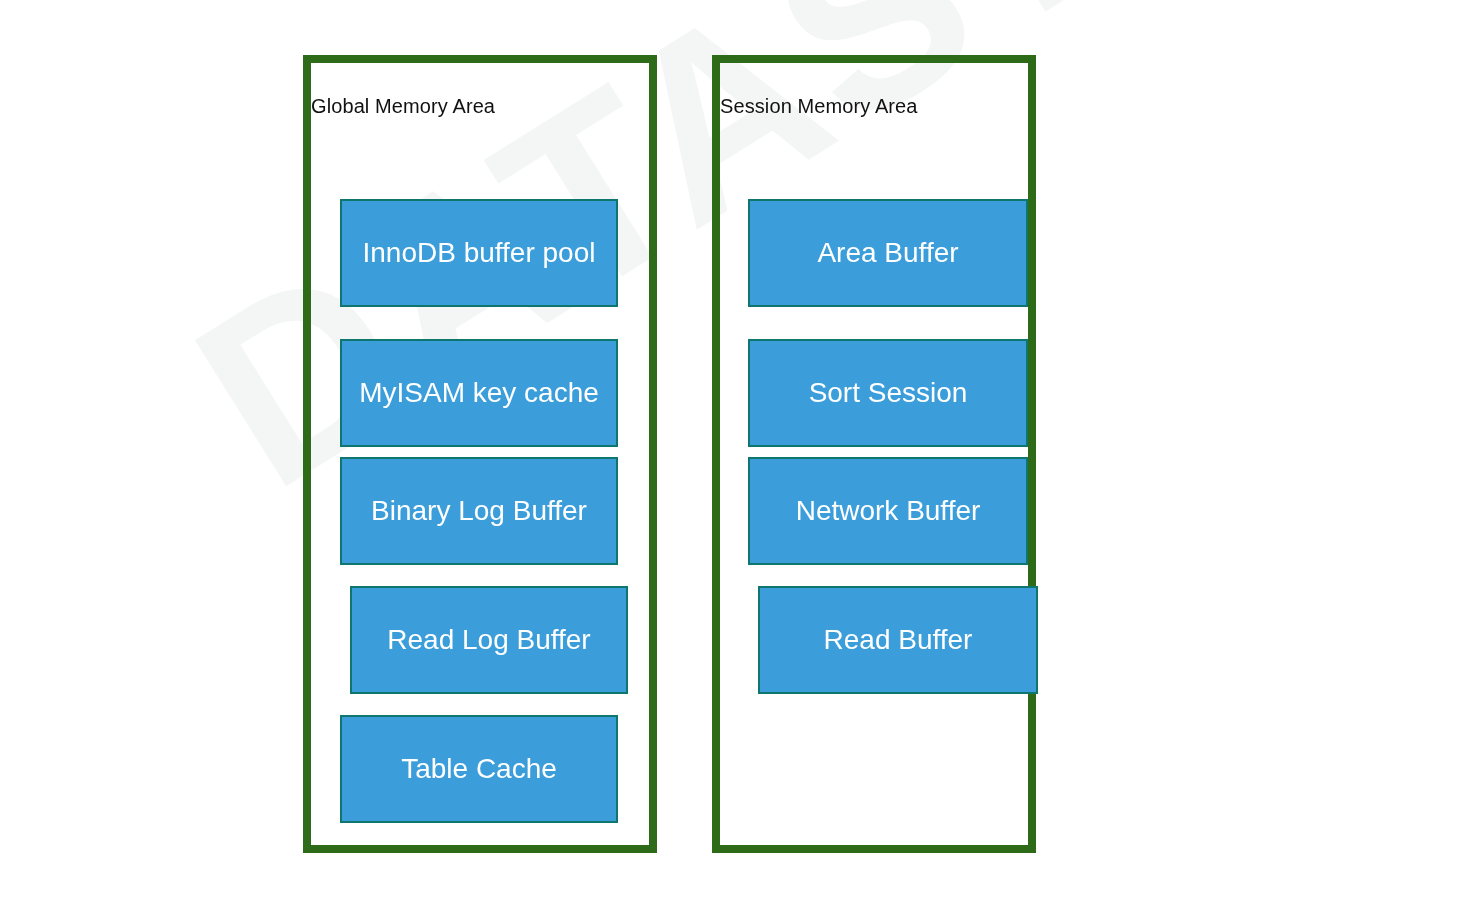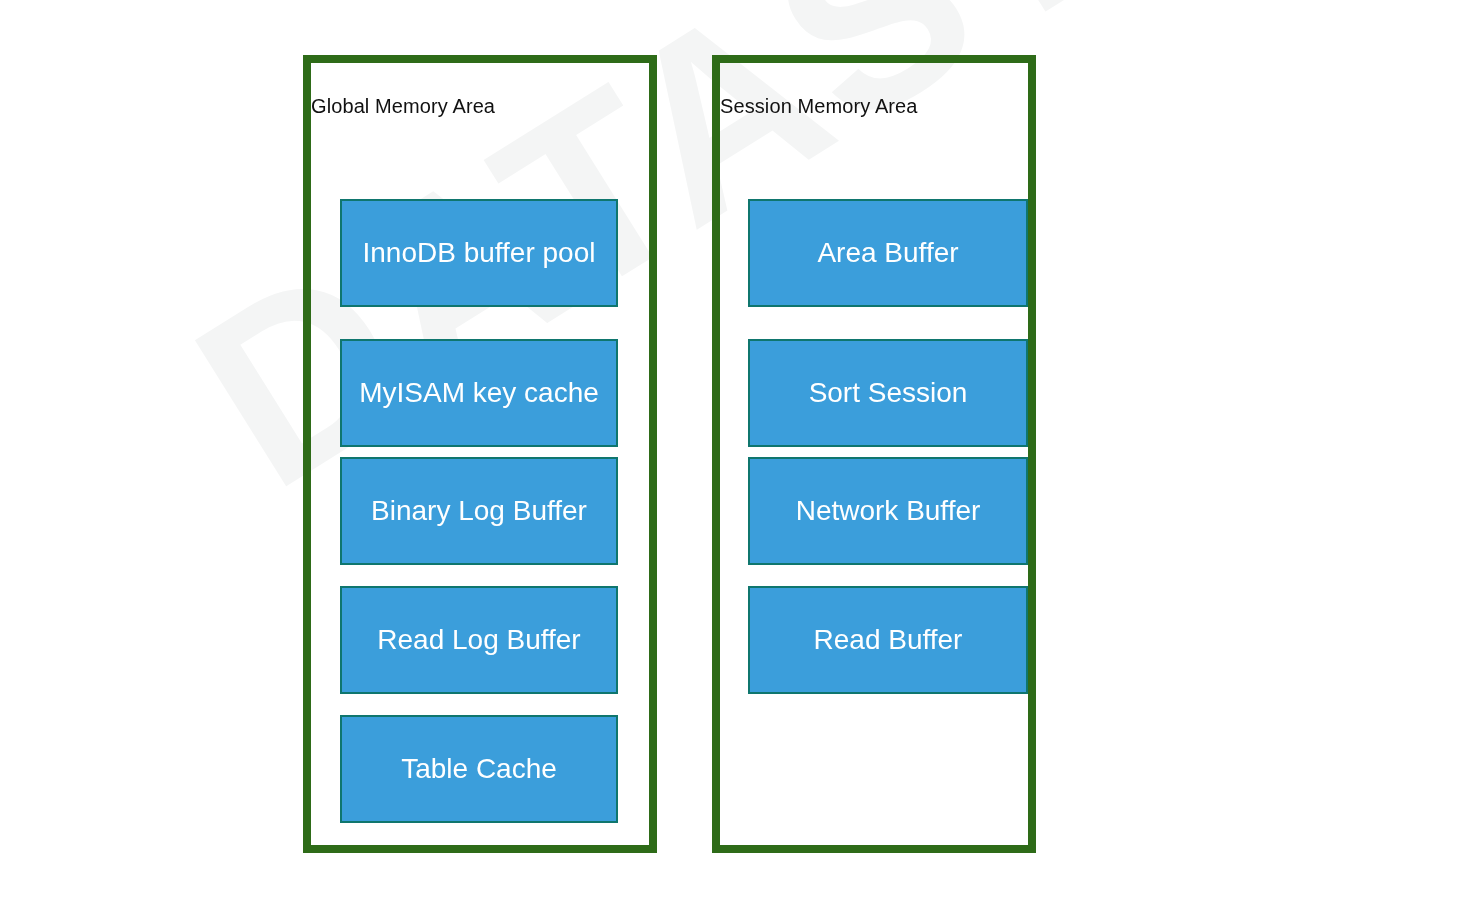--- a/index.html
+++ b/index.html
@@ -106,21 +106,21 @@
     padding: 0 10px;
     width: 278px;
     height: 108px;
   }
   #panel-global .block { left: 29px; }
   #panel-session .block { left: 28px; width: 280px; }
 
   .block.pos0 { top: 136px; }
   .block.pos1 { top: 276px; }
   .block.pos2 { top: 394px; }
-  .block.pos3 { top: 523px; }
+  .block.pos3 { top: 523px; margin-left: 10px; }
   .block.pos4 { top: 652px; }
 </style>
 </head>
 <body>
 
 <div id="canvas">
 
   <div class="watermark">
     <div class="watermark-text">DATASTUDY</div>
   </div>

